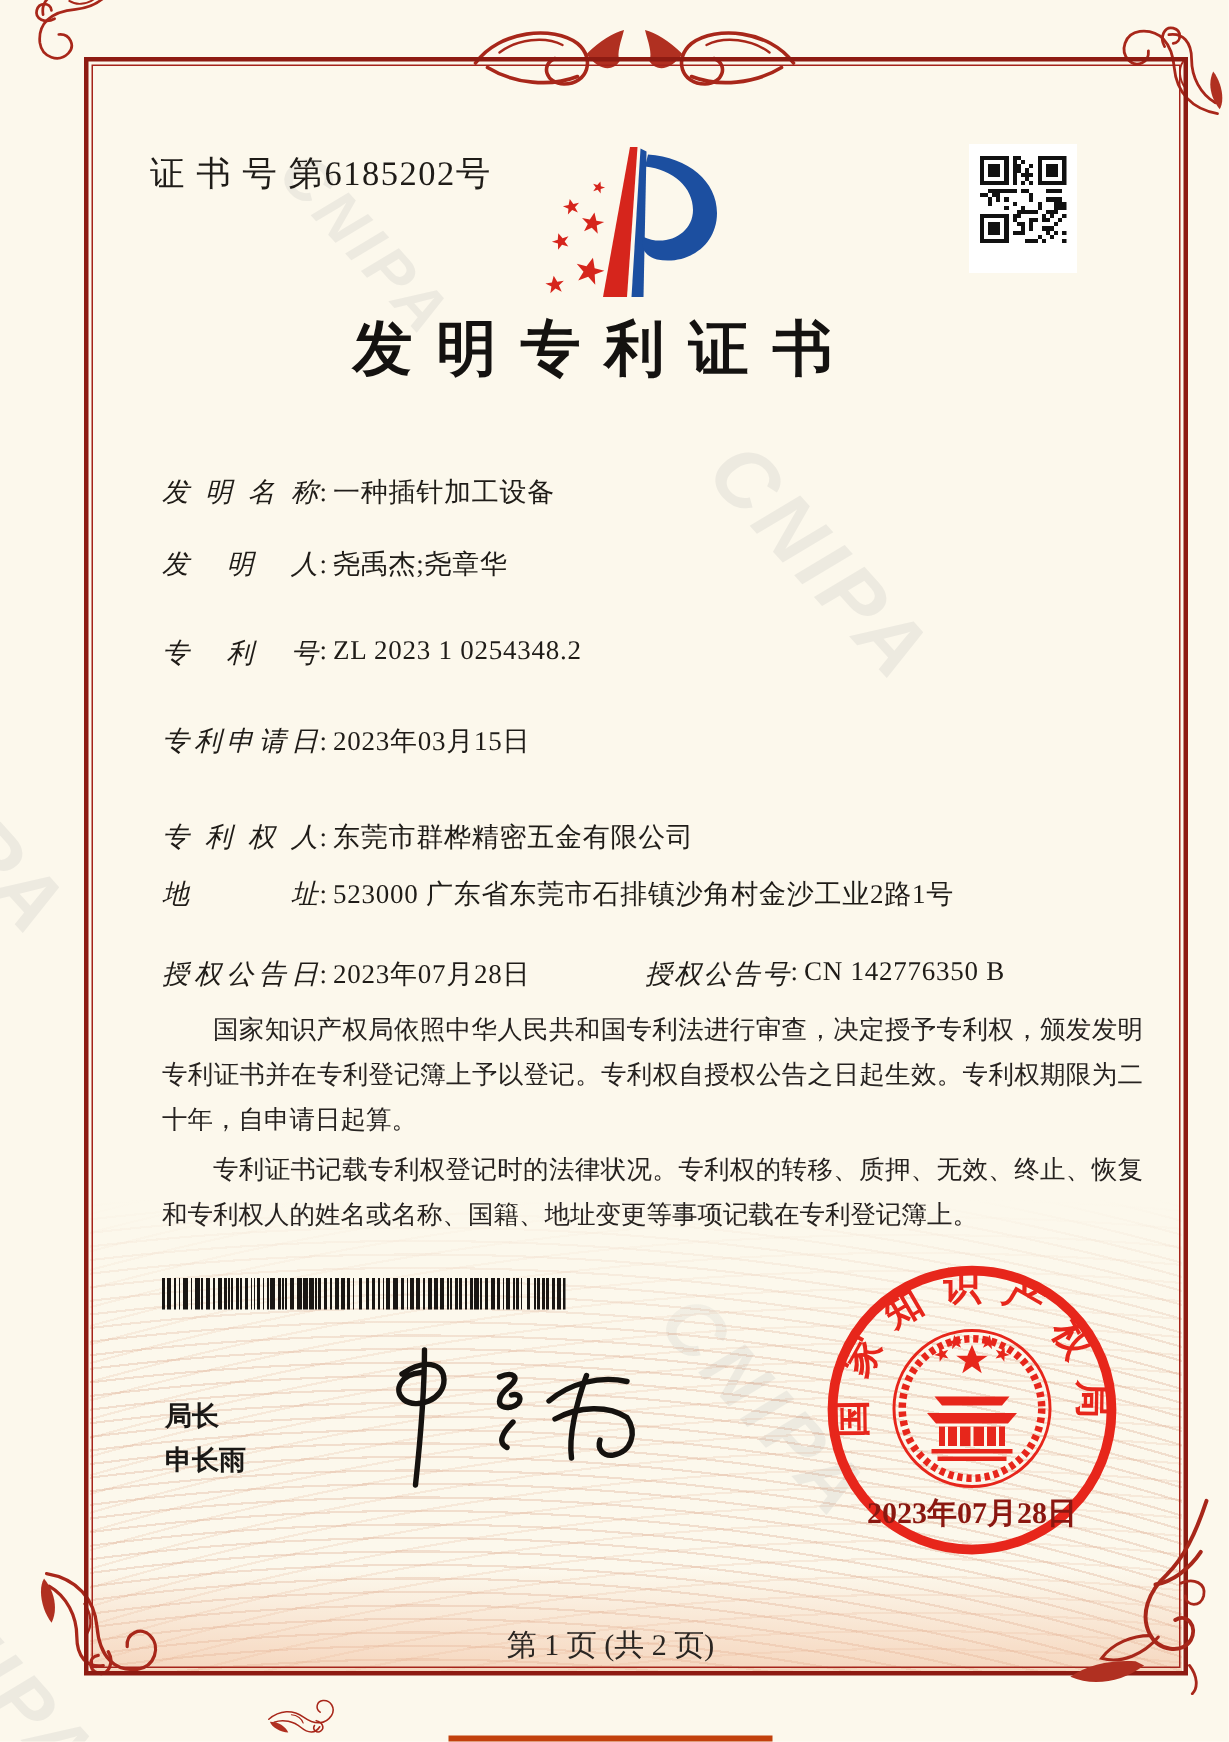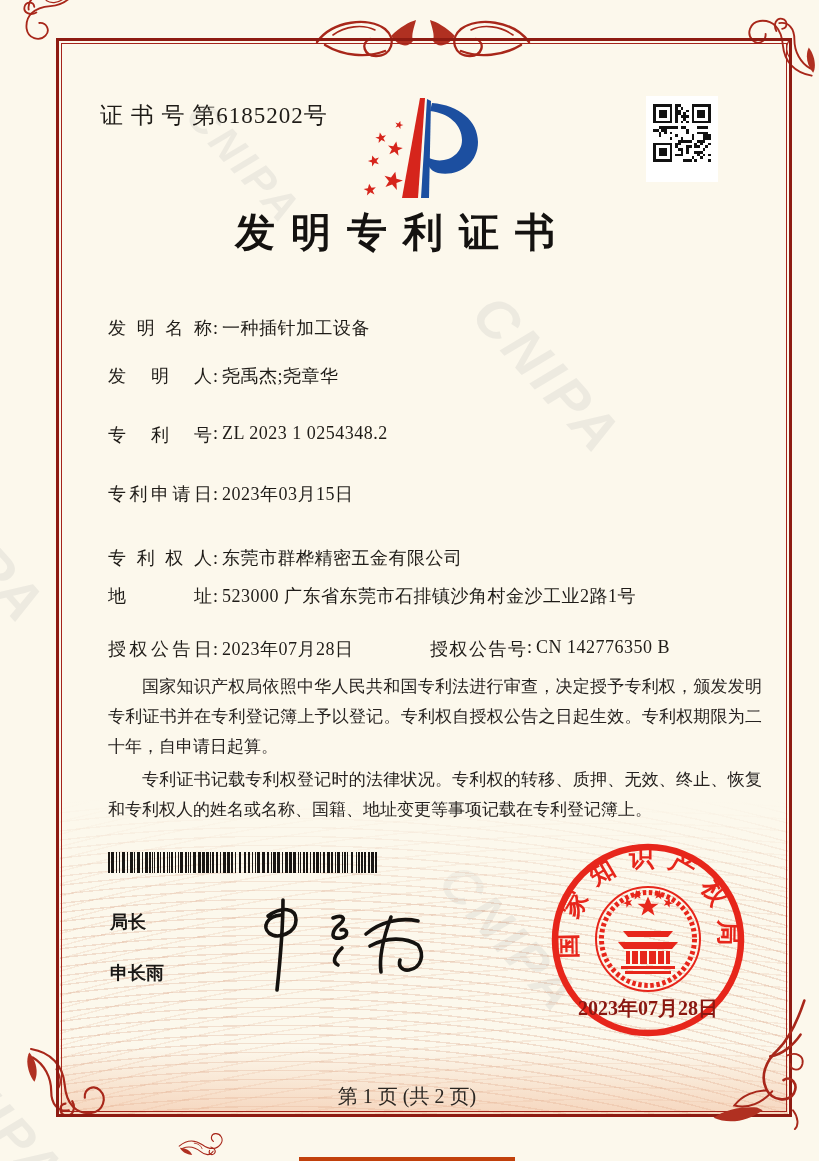--- a/index.html
+++ b/index.html
@@ -31,21 +31,21 @@
   .cert-no{position:absolute;left:100px;top:100px;font-size:23px;letter-spacing:1px;}
 
   .logo{position:absolute;left:356px;top:94px;}
   .qrbox{position:absolute;left:646px;top:96px;width:72px;height:86px;background:#ffffff;}
   .qrbox svg{margin:8px 0 0 7px;display:block;}
 
   .title{position:absolute;left:28px;top:205px;width:734px;text-align:center;
          font-size:40px;font-weight:700;letter-spacing:16px;text-indent:16px;color:#141210;}
 
   .frow{position:absolute;left:108px;width:680px;font-size:18px;white-space:nowrap;}
-  .flabel{display:inline-block;width:104px;text-align:justify;text-align-last:justify;vertical-align:top;}
+  .flabel{display:inline-block;width:104px;text-align:justify;text-align-last:justify;vertical-align:top;font-style:italic;}
   .fcolon{display:inline-block;margin-left:1px;}
   .fvalue{margin-left:4px;letter-spacing:.5px;}
   .fpair2{position:absolute;left:322px;top:0;}
   .fpair2 .flabel{width:96px;}
 
   .body-text{position:absolute;left:108px;top:672px;width:654px;font-size:17px;
              line-height:30px;text-align:justify;color:#262220;}
   .body-text p{margin:0 0 3px 0;text-indent:2em;}
 
   .barcode{position:absolute;left:108px;top:852px;}
@@ -362,21 +362,21 @@
         <rect x="243" y="0" width="2" height="21" fill="#191613"></rect>
         <rect x="248" y="0" width="1" height="21" fill="#191613"></rect>
         <rect x="250" y="0" width="2" height="21" fill="#191613"></rect>
         <rect x="253" y="0" width="2" height="21" fill="#191613"></rect>
         <rect x="256" y="0" width="2" height="21" fill="#191613"></rect>
         <rect x="260" y="0" width="2" height="21" fill="#191613"></rect>
         <rect x="263" y="0" width="3" height="21" fill="#191613"></rect>
         <rect x="267" y="0" width="2" height="21" fill="#191613"></rect>
       </svg>
 
-    <div class="sig-label" style="top:910px;">局长</div>
+    <div class="sig-label" style="top:932px;">局长</div>
     <div class="sig-label" style="top:961px;text-align:center;">申长雨</div>
     <svg class="signature" width="212" height="108" viewBox="0 0 212 108">
       <g fill="none" stroke="#15120f" stroke-width="3.6" stroke-linecap="round" stroke-linejoin="round">
         <path d="M30 26 C 44 16 58 18 58 30 C 58 43 40 50 31 43 C 24 37 29 26 43 25"></path>
         <path d="M45 10 C 45 34 42 72 39 100"></path>
         <path d="M95 28 C 104 24 109 28 102 34 C 93 41 92 50 103 48 C 111 46 110 38 103 40"></path>
         <path d="M104 58 C 96 66 94 72 100 75"></path>
         <path d="M128 44 C 142 32 162 27 180 31"></path>
         <path d="M153 27 C 146 46 141 68 143 82"></path>
         <path d="M132 56 C 148 47 168 47 180 55 C 187 65 183 78 171 80 C 164 81 160 76 162 70"></path>

